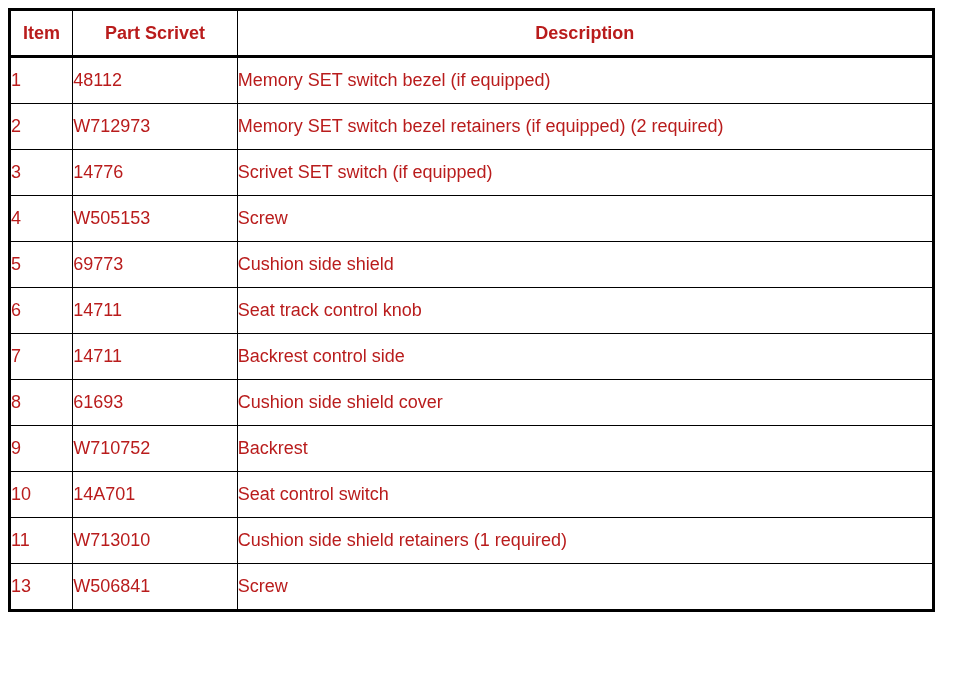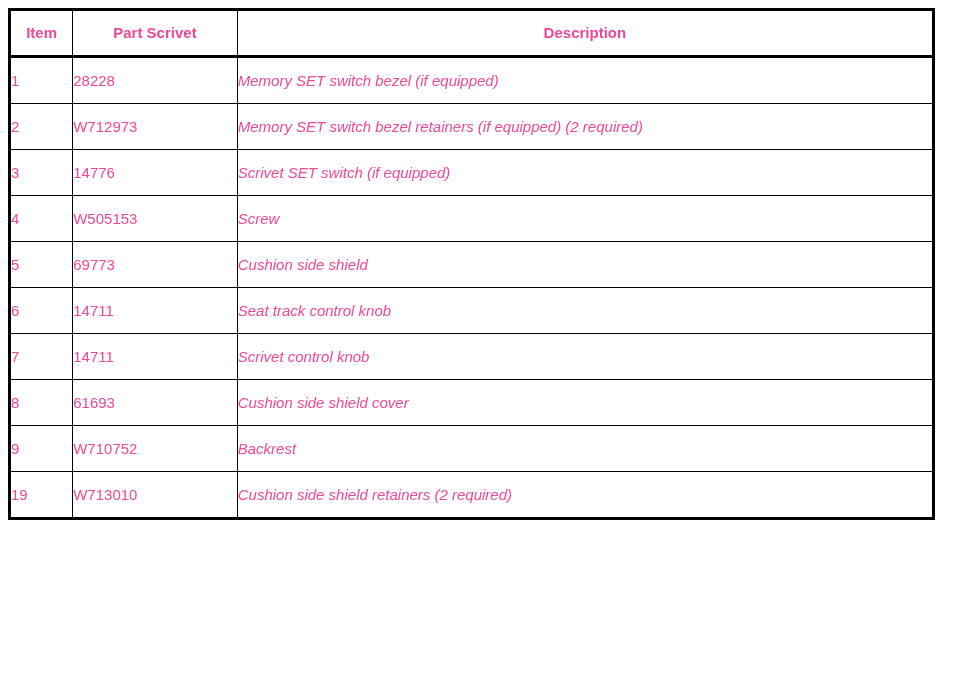--- a/index.html
+++ b/index.html
@@ -33,23 +33,23 @@
 
   table.parts-table col.col-item        { width: 63px; }
   table.parts-table col.col-part        { width: 164px; }
   table.parts-table col.col-description { width: 694px; }
 
   table.parts-table th,
   table.parts-table td {
     border: 1.5px solid #000000;
     padding: 0;
     vertical-align: middle;
-    font-size: 15px;
+    font-size: 18px;
     line-height: 1.15;
-    color: #ec4899;
+    color: #b91c1c;
     background: #ffffff;
   }
 
   
   table.parts-table thead th {
     height: 44px;
     font-weight: bold;
     text-align: center;
     border-bottom: 3px solid #000000;
     white-space: nowrap;
@@ -59,21 +59,21 @@
   table.parts-table tbody td {
     height: 45px;
     font-weight: normal;
     text-align: left;
     white-space: nowrap;
     overflow: hidden;
   }
 
   td.cell-item        { padding-left: 8px; }
   td.cell-part        { padding-left: 10px; }
-  td.cell-description { padding-left: 8px; font-style: italic; }
+  td.cell-description { padding-left: 8px; }
 </style>
 </head>
 <body>
 
 <div id="parts-table-wrap">
   <table class="parts-table">
     <colgroup>
       <col class="col-item">
       <col class="col-part">
       <col class="col-description">
@@ -81,21 +81,21 @@
     <thead>
       <tr>
         <th class="head-item">Item</th>
         <th class="head-part">Part Scrivet</th>
         <th class="head-description">Description</th>
       </tr>
     </thead>
     <tbody id="parts-table-body">
         <tr>
           <td class="cell-item">1</td>
-          <td class="cell-part">28228</td>
+          <td class="cell-part">48112</td>
           <td class="cell-description">Memory SET switch bezel (if equipped)</td>
         </tr>
         <tr>
           <td class="cell-item">2</td>
           <td class="cell-part">W712973</td>
           <td class="cell-description">Memory SET switch bezel retainers (if equipped) (2 required)</td>
         </tr>
         <tr>
           <td class="cell-item">3</td>
           <td class="cell-part">14776</td>
@@ -112,32 +112,42 @@
           <td class="cell-description">Cushion side shield</td>
         </tr>
         <tr>
           <td class="cell-item">6</td>
           <td class="cell-part">14711</td>
           <td class="cell-description">Seat track control knob</td>
         </tr>
         <tr>
           <td class="cell-item">7</td>
           <td class="cell-part">14711</td>
-          <td class="cell-description">Scrivet control knob</td>
+          <td class="cell-description">Backrest control side</td>
         </tr>
         <tr>
           <td class="cell-item">8</td>
           <td class="cell-part">61693</td>
           <td class="cell-description">Cushion side shield cover</td>
         </tr>
         <tr>
           <td class="cell-item">9</td>
           <td class="cell-part">W710752</td>
           <td class="cell-description">Backrest</td>
         </tr>
         <tr>
-          <td class="cell-item">19</td>
+          <td class="cell-item">10</td>
+          <td class="cell-part">14A701</td>
+          <td class="cell-description">Seat control switch</td>
+        </tr>
+        <tr>
+          <td class="cell-item">11</td>
           <td class="cell-part">W713010</td>
-          <td class="cell-description">Cushion side shield retainers (2 required)</td>
+          <td class="cell-description">Cushion side shield retainers (1 required)</td>
+        </tr>
+        <tr>
+          <td class="cell-item">13</td>
+          <td class="cell-part">W506841</td>
+          <td class="cell-description">Screw</td>
         </tr>
       </tbody>
   </table>
 </div>
 
 </body></html>

